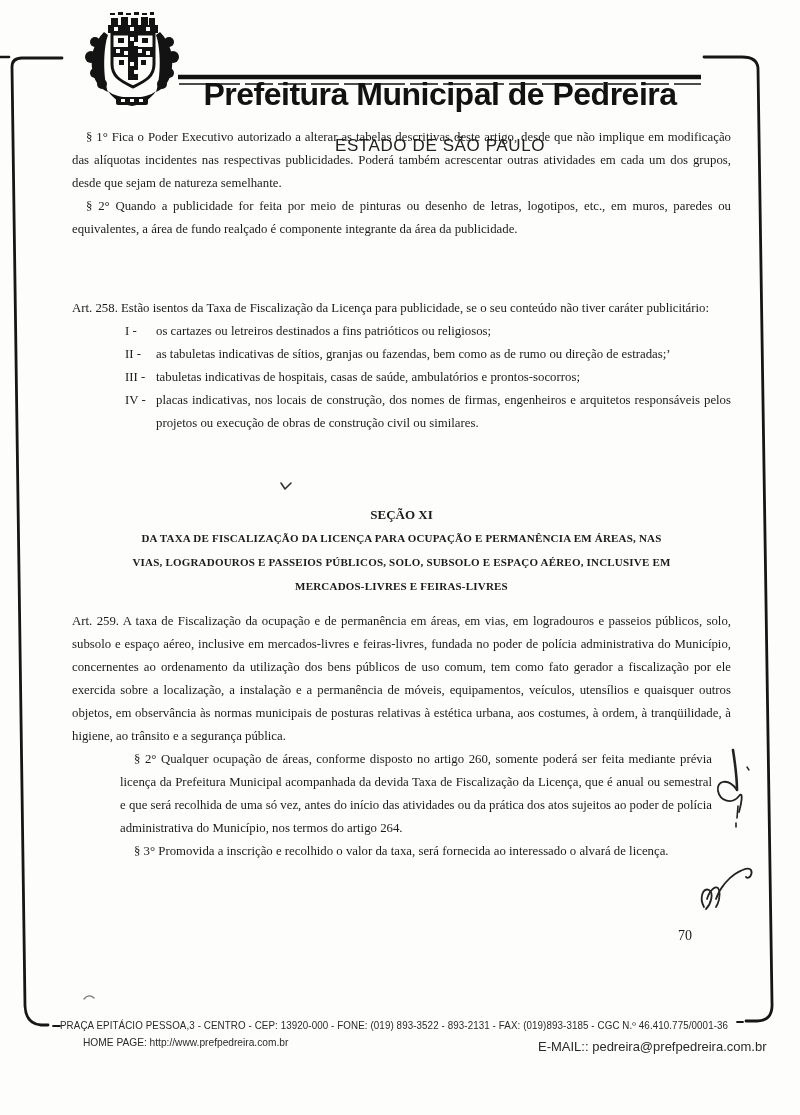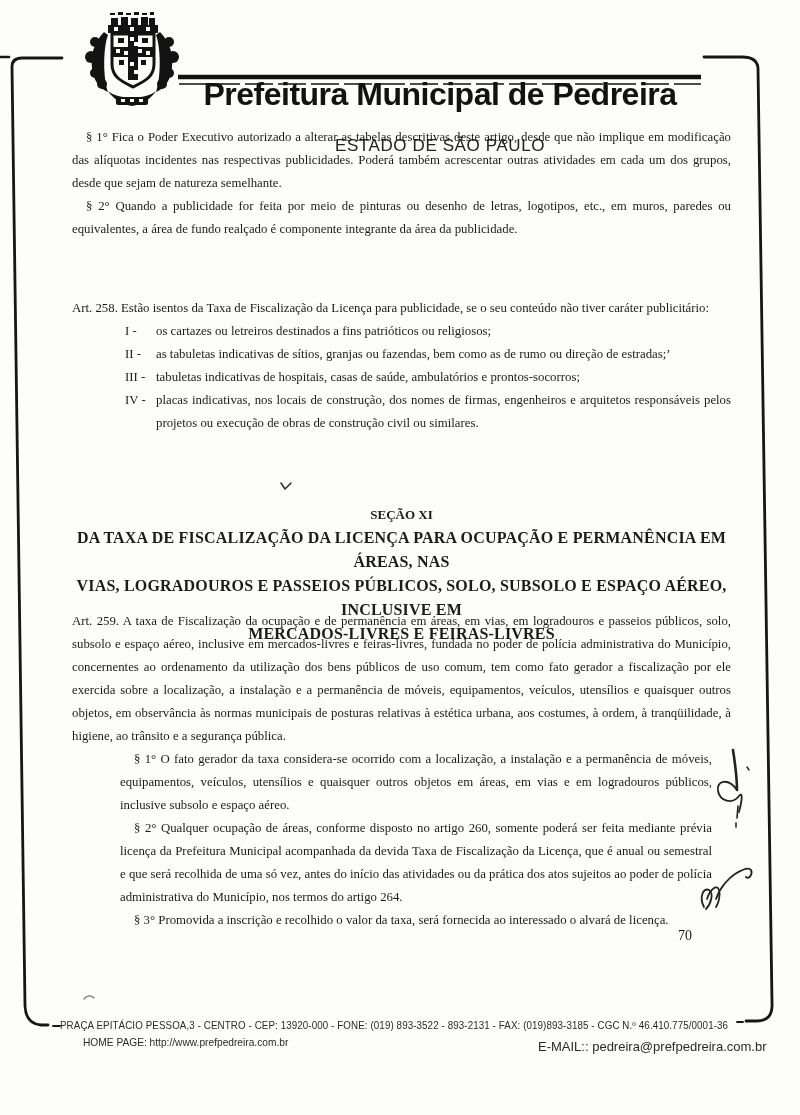--- a/index.html
+++ b/index.html
@@ -33,21 +33,21 @@
   .textblock p{margin:0;text-indent:14px;}
   .top-paras{top:126px;}
   .art258{top:297px;}
   .items{margin-top:0;}
   .item{display:flex;margin-left:53px;}
   .inum{flex:none;width:31px;}
   .itext{flex:1;text-align:justify;}
 
   .section-head{position:absolute;left:72px;top:503px;width:659px;text-align:center;}
   .sec-label{font-weight:bold;font-size:13px;line-height:23px;}
-  .sec-title{font-weight:bold;font-size:16px;line-height:24px;letter-spacing:0.2px;}
+  .sec-title{font-weight:bold;font-size:11px;line-height:24px;letter-spacing:0.2px;}
 
   .art259{top:610px;}
   .sub{margin-left:48px;width:592px;}
 
   .pagenum{position:absolute;left:678px;top:928px;font-size:14px;}
 
   
   .footer1{
     position:absolute;left:60px;top:1020px;width:700px;
     font-family:"Liberation Sans", sans-serif;font-size:10.2px;color:#2a2a2a;
@@ -184,21 +184,20 @@
   <div class="section-head">
     <div class="sec-label">SEÇÃO XI</div>
     <div class="sec-title">DA TAXA DE FISCALIZAÇÃO DA LICENÇA PARA OCUPAÇÃO E PERMANÊNCIA EM ÁREAS, NAS</div>
     <div class="sec-title">VIAS, LOGRADOUROS E PASSEIOS PÚBLICOS, SOLO, SUBSOLO E ESPAÇO AÉREO, INCLUSIVE EM</div>
     <div class="sec-title">MERCADOS-LIVRES E FEIRAS-LIVRES</div>
   </div>
 
   <section class="textblock art259">
     <p style="text-indent:0">Art. 259.  A taxa de Fiscalização da ocupação e de permanência em áreas, em vias, em logradouros e passeios públicos, solo, subsolo e espaço aéreo, inclusive em mercados-livres e feiras-livres, fundada no poder de polícia administrativa do Município, concernentes ao ordenamento da utilização dos bens públicos de uso comum, tem como fato gerador a fiscalização por ele exercida sobre a localização, a instalação e a permanência de móveis, equipamentos, veículos, utensílios e quaisquer outros objetos, em observância às normas municipais de posturas relativas à estética urbana, aos costumes, à ordem, à tranqüilidade, à higiene, ao trânsito e a segurança pública.</p>
     <div class="sub">
-      <p>§ 1° O fato gerador da taxa considera-se ocorrido com a localização, a instalação e a permanência de móveis, equipamentos, veículos, utensílios e quaisquer outros objetos em áreas, em vias e em logradouros públicos, inclusive subsolo e espaço aéreo.</p>
       <p>§ 2° Qualquer ocupação de áreas, conforme disposto no artigo 260, somente poderá ser feita mediante prévia licença da Prefeitura Municipal acompanhada da devida Taxa de Fiscalização da Licença, que é anual ou semestral e que será recolhida de uma só vez, antes do início das atividades ou da prática dos atos sujeitos ao poder de polícia administrativa do Município, nos termos do artigo 264.</p>
       <p>§ 3° Promovida a inscrição e recolhido o valor da taxa, será fornecida ao interessado o alvará de licença.</p>
     </div>
   </section>
 
   <div class="pagenum">70</div>
 
   <div class="footer1">PRAÇA EPITÁCIO PESSOA,3 - CENTRO - CEP: 13920-000 - FONE: (019) 893-3522 - 893-2131 - FAX: (019)893-3185 - CGC N.º 46.410.775/0001-36</div>
   <div class="footer2a">HOME PAGE: http://www.prefpedreira.com.br</div>
   <div class="footer2b">E-MAIL:: pedreira@prefpedreira.com.br</div>

